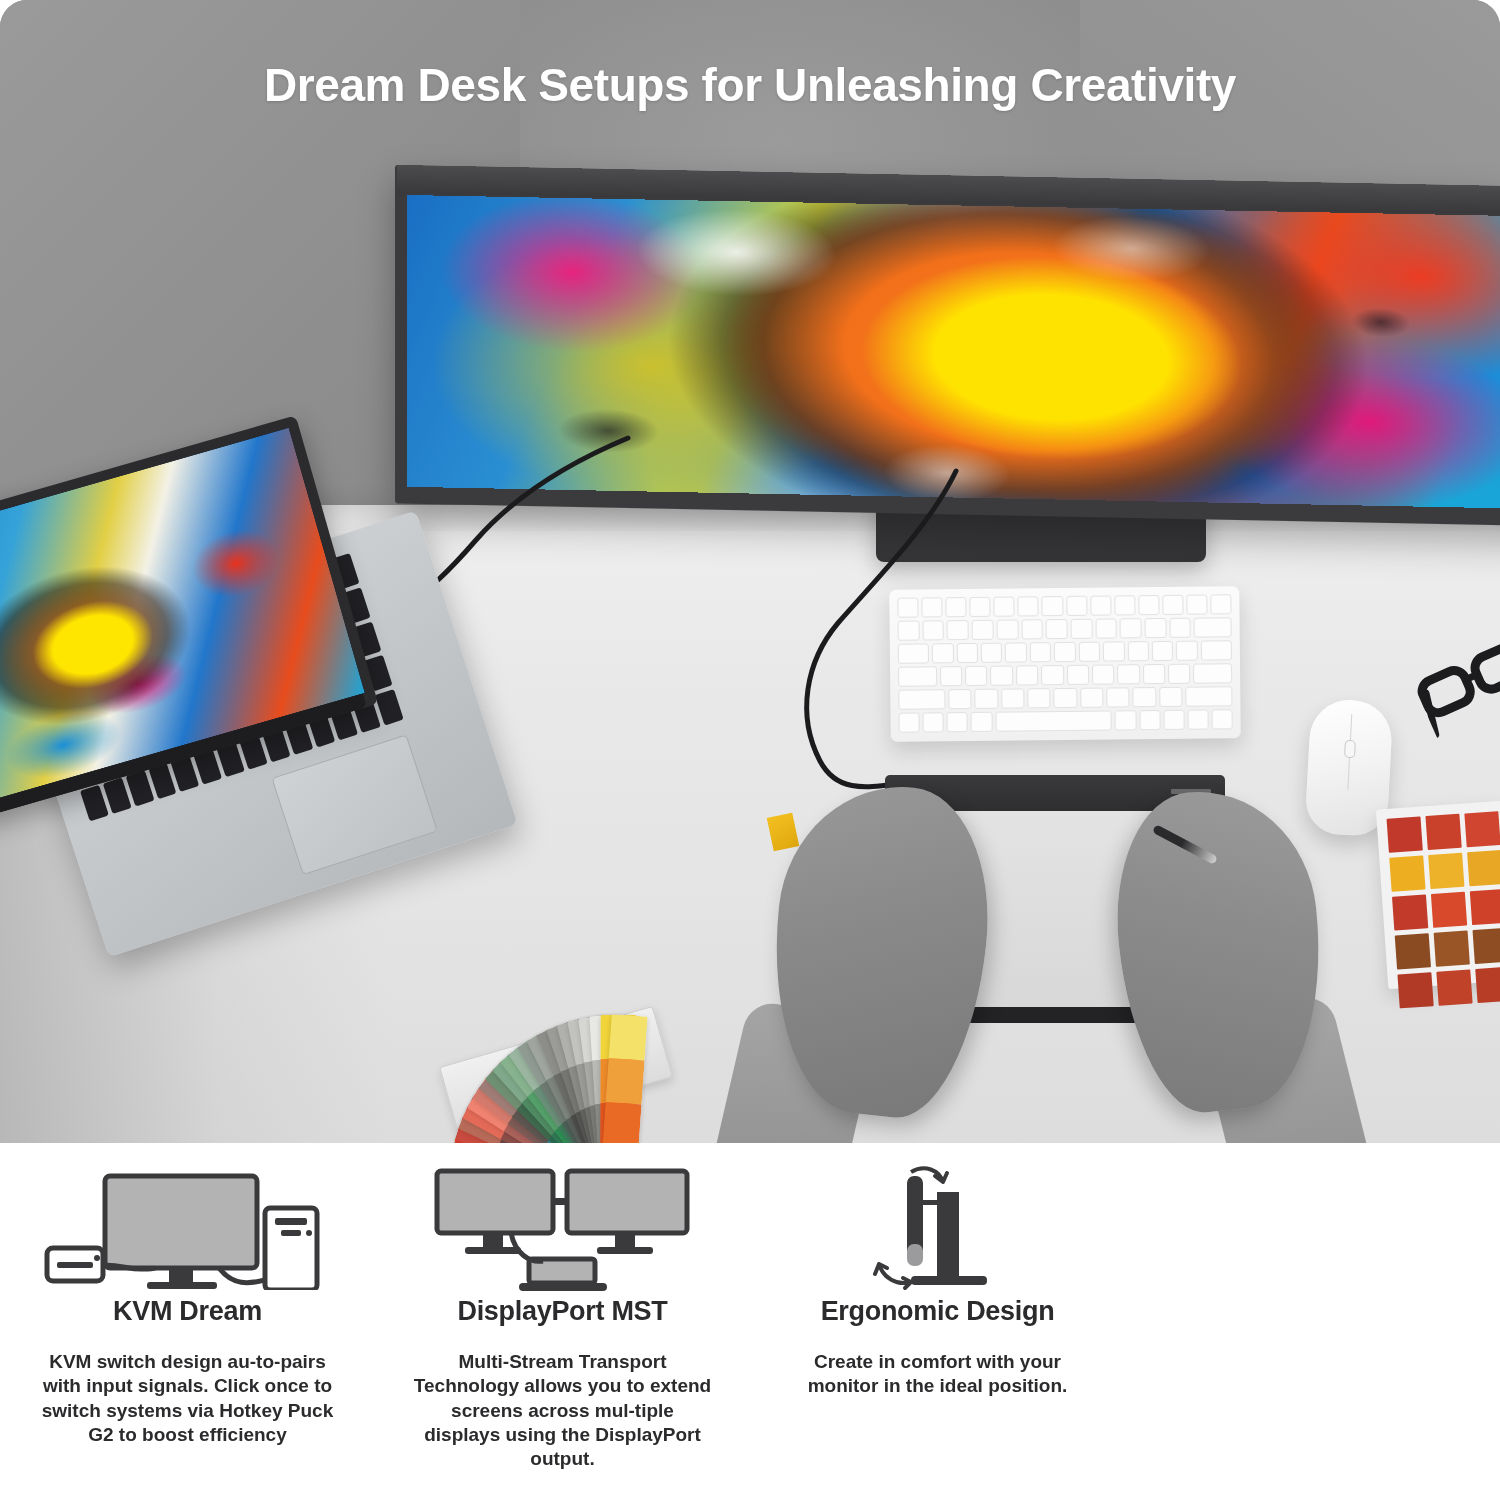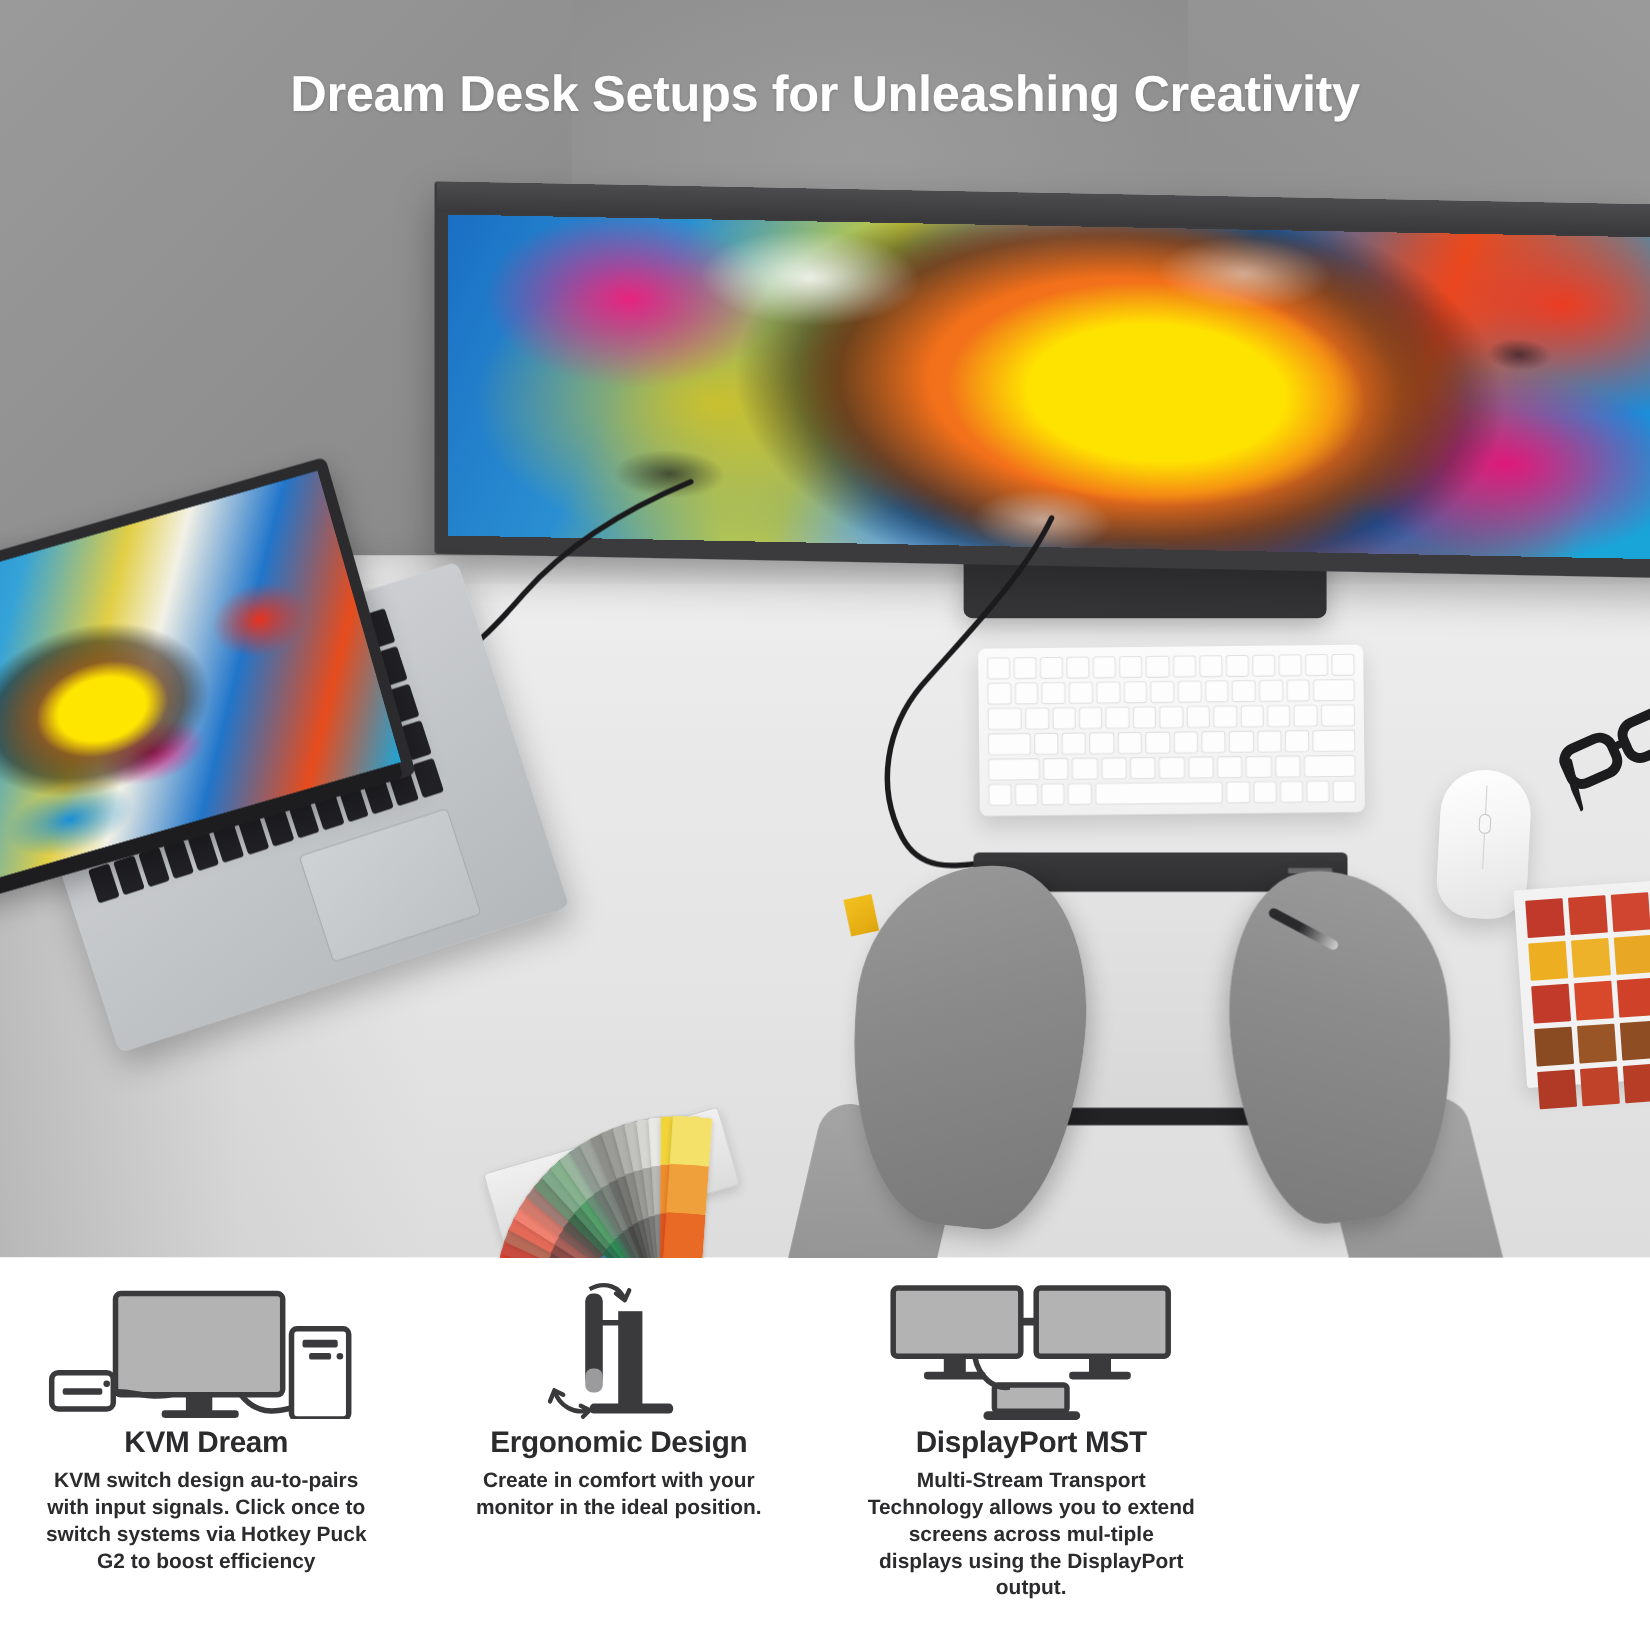--- a/index.html
+++ b/index.html
@@ -2,21 +2,21 @@
 <html><head>
 <meta charset="utf-8">
 <style>
   html,body{margin:0;padding:0;}
   body{
     width:1500px;height:1500px;
     font-family:"Liberation Sans", sans-serif;
     background:#ffffff;
     overflow:hidden;
   }
-  .page{position:relative;width:1500px;height:1500px;overflow:hidden;}
+  .page{position:relative;width:1500px;height:1500px;overflow:hidden;border-radius:27px;}
 
   
   .hero{
     position:absolute;left:0;top:0;width:1500px;height:1143px;
     overflow:hidden;
     background:
       radial-gradient(ellipse 900px 500px at 52% 12%, #9b9b9b 0%, #8d8d8d 45%, #828282 100%);
   }
   .hero-bg-left{
     position:absolute;left:0;top:0;width:520px;height:1143px;
@@ -307,21 +307,21 @@
     padding:24px 22px 0 22px;box-sizing:border-box;text-align:center;
     display:flex;flex-direction:column;align-items:center;
   }
   .feat-icon{height:125px;display:flex;align-items:center;justify-content:center;}
   .feat-title{
     font-size:27px;font-weight:bold;color:#2b2b2d;margin-top:4px;
     letter-spacing:-0.3px;
   }
   .feat-desc{
     font-size:19px;font-weight:bold;color:#2b2b2d;line-height:1.28;
-    margin-top:8px;max-width:300px;
+    margin-top:23px;max-width:300px;
   }
 </style>
 </head>
 <body>
 
 <div class="page">
 
   <div class="hero">
     <div class="hero-bg-left"></div>
     <div class="hero-bg-right"></div>
@@ -722,50 +722,50 @@
           <path d="M176 98 C190 116, 206 114, 222 110" fill="none" stroke="#3a3a3c" stroke-width="5"></path>
         </svg>
       </div>
       <div class="feat-title">KVM Dream</div>
       <div class="feat-desc">KVM switch design au-to-pairs with input signals. Click once to switch systems via Hotkey Puck G2 to boost efficiency</div>
     </div>
 
 
     <div class="feature">
       <div class="feat-icon">
+        <svg width="260" height="125" viewBox="0 0 260 125">
+          <rect x="4" y="4" width="116" height="62" rx="4" fill="#b3b3b3" stroke="#3a3a3c" stroke-width="5"></rect>
+          <rect x="50" y="66" width="20" height="16" fill="#3a3a3c"></rect>
+          <rect x="32" y="80" width="56" height="7" rx="3" fill="#3a3a3c"></rect>
+          <rect x="134" y="4" width="120" height="62" rx="4" fill="#b3b3b3" stroke="#3a3a3c" stroke-width="5"></rect>
+          <rect x="182" y="66" width="20" height="16" fill="#3a3a3c"></rect>
+          <rect x="164" y="80" width="56" height="7" rx="3" fill="#3a3a3c"></rect>
+          <rect x="120" y="31" width="14" height="7" fill="#3a3a3c"></rect>
+          <rect x="96" y="92" width="66" height="24" rx="3" fill="#b3b3b3" stroke="#3a3a3c" stroke-width="5"></rect>
+          <rect x="86" y="116" width="88" height="8" rx="4" fill="#3a3a3c"></rect>
+          <path d="M78 66 C82 86, 96 96, 110 94" fill="none" stroke="#3a3a3c" stroke-width="5"></path>
+        </svg>
+      </div>
+      <div class="feat-title">DisplayPort MST</div>
+      <div class="feat-desc">Multi-Stream Transport Technology allows you to extend screens across mul-tiple displays using the DisplayPort output.</div>
+    </div>
+
+    <div class="feature">
+      <div class="feat-icon">
         <svg width="150" height="128" viewBox="0 0 150 128">
           <rect x="44" y="10" width="16" height="84" rx="7" fill="#3a3a3c"></rect>
           <rect x="44" y="78" width="16" height="22" rx="7" fill="#9b9b9d"></rect>
           <rect x="74" y="26" width="22" height="88" fill="#3a3a3c"></rect>
           <rect x="56" y="34" width="20" height="5" fill="#3a3a3c"></rect>
           <rect x="48" y="110" width="76" height="9" rx="4" fill="#3a3a3c"></rect>
           <path d="M48 6 C62 -2, 76 4, 80 16" fill="none" stroke="#3a3a3c" stroke-width="4"></path>
           <path d="M80 16 L72 10 M80 16 L84 7" stroke="#3a3a3c" stroke-width="4" stroke-linecap="round" fill="none"></path>
           <path d="M16 98 C20 112, 34 120, 48 116" fill="none" stroke="#3a3a3c" stroke-width="4"></path>
           <path d="M16 98 L12 108 M16 98 L24 102" stroke="#3a3a3c" stroke-width="4" stroke-linecap="round" fill="none"></path>
           <path d="M48 116 L40 112 M48 116 L42 122" stroke="#3a3a3c" stroke-width="4" stroke-linecap="round" fill="none"></path>
         </svg>
       </div>
       <div class="feat-title">Ergonomic Design</div>
       <div class="feat-desc">Create in comfort with your monitor in the ideal position.</div>
     </div>
 
-    <div class="feature">
-      <div class="feat-icon">
-        <svg width="260" height="125" viewBox="0 0 260 125">
-          <rect x="4" y="4" width="116" height="62" rx="4" fill="#b3b3b3" stroke="#3a3a3c" stroke-width="5"></rect>
-          <rect x="50" y="66" width="20" height="16" fill="#3a3a3c"></rect>
-          <rect x="32" y="80" width="56" height="7" rx="3" fill="#3a3a3c"></rect>
-          <rect x="134" y="4" width="120" height="62" rx="4" fill="#b3b3b3" stroke="#3a3a3c" stroke-width="5"></rect>
-          <rect x="182" y="66" width="20" height="16" fill="#3a3a3c"></rect>
-          <rect x="164" y="80" width="56" height="7" rx="3" fill="#3a3a3c"></rect>
-          <rect x="120" y="31" width="14" height="7" fill="#3a3a3c"></rect>
-          <rect x="96" y="92" width="66" height="24" rx="3" fill="#b3b3b3" stroke="#3a3a3c" stroke-width="5"></rect>
-          <rect x="86" y="116" width="88" height="8" rx="4" fill="#3a3a3c"></rect>
-          <path d="M78 66 C82 86, 96 96, 110 94" fill="none" stroke="#3a3a3c" stroke-width="5"></path>
-        </svg>
-      </div>
-      <div class="feat-title">DisplayPort MST</div>
-      <div class="feat-desc">Multi-Stream Transport Technology allows you to extend screens across mul-tiple displays using the DisplayPort output.</div>
-    </div>
-
   </div>
 </div>
 
 </body></html>

